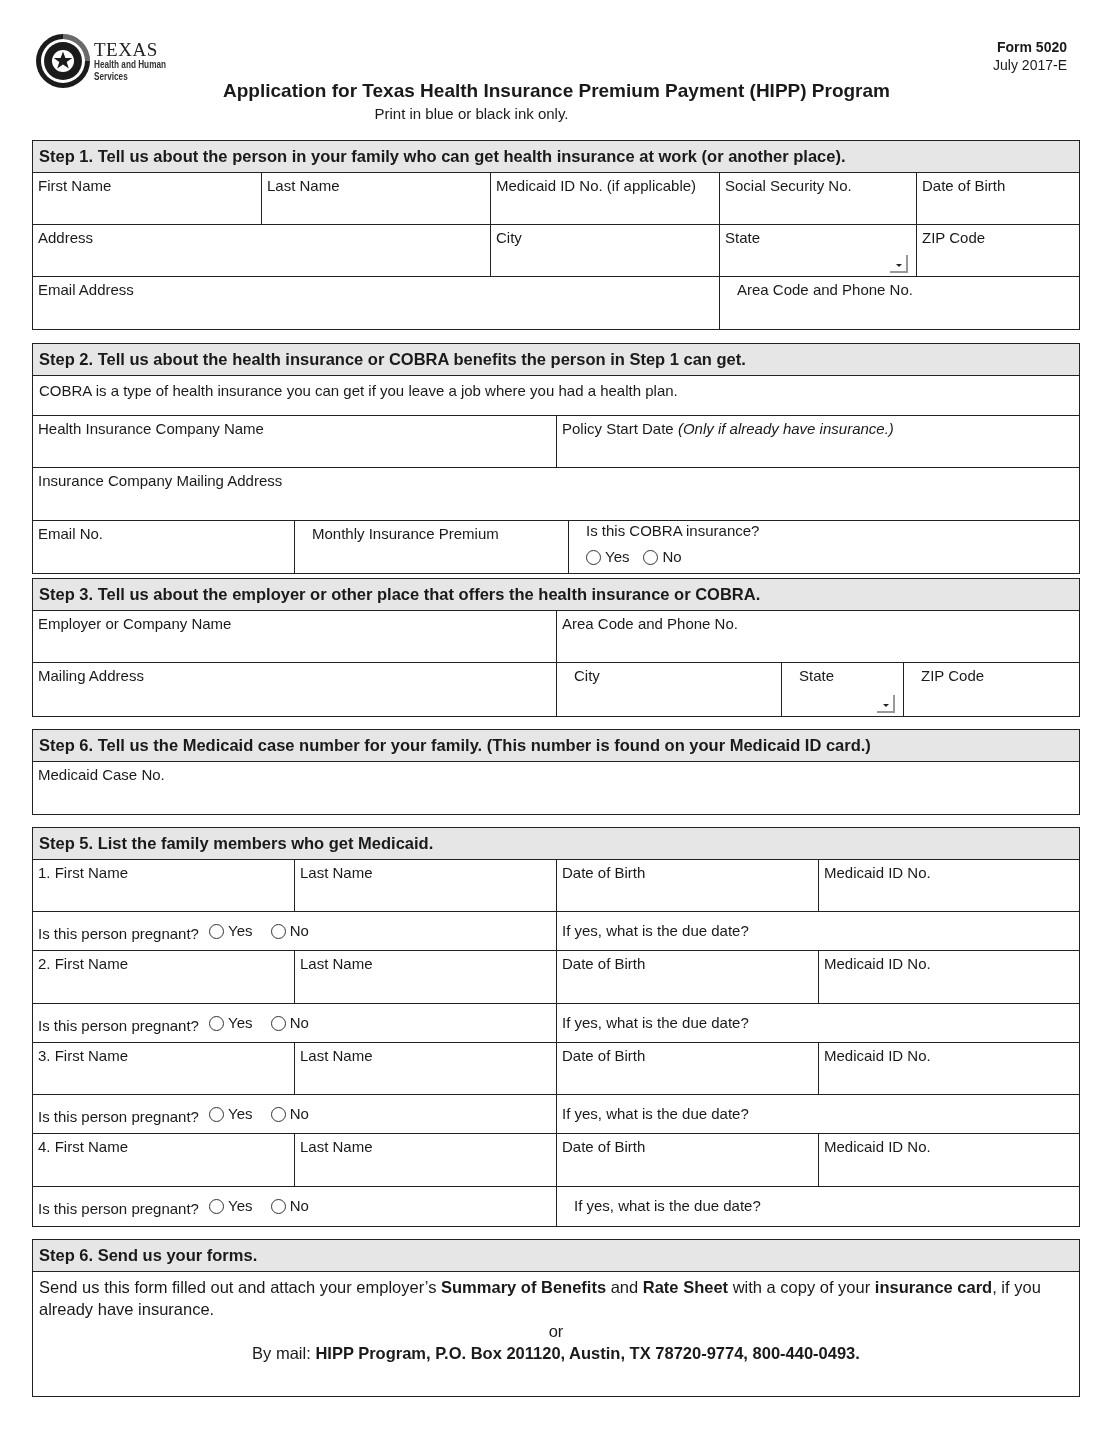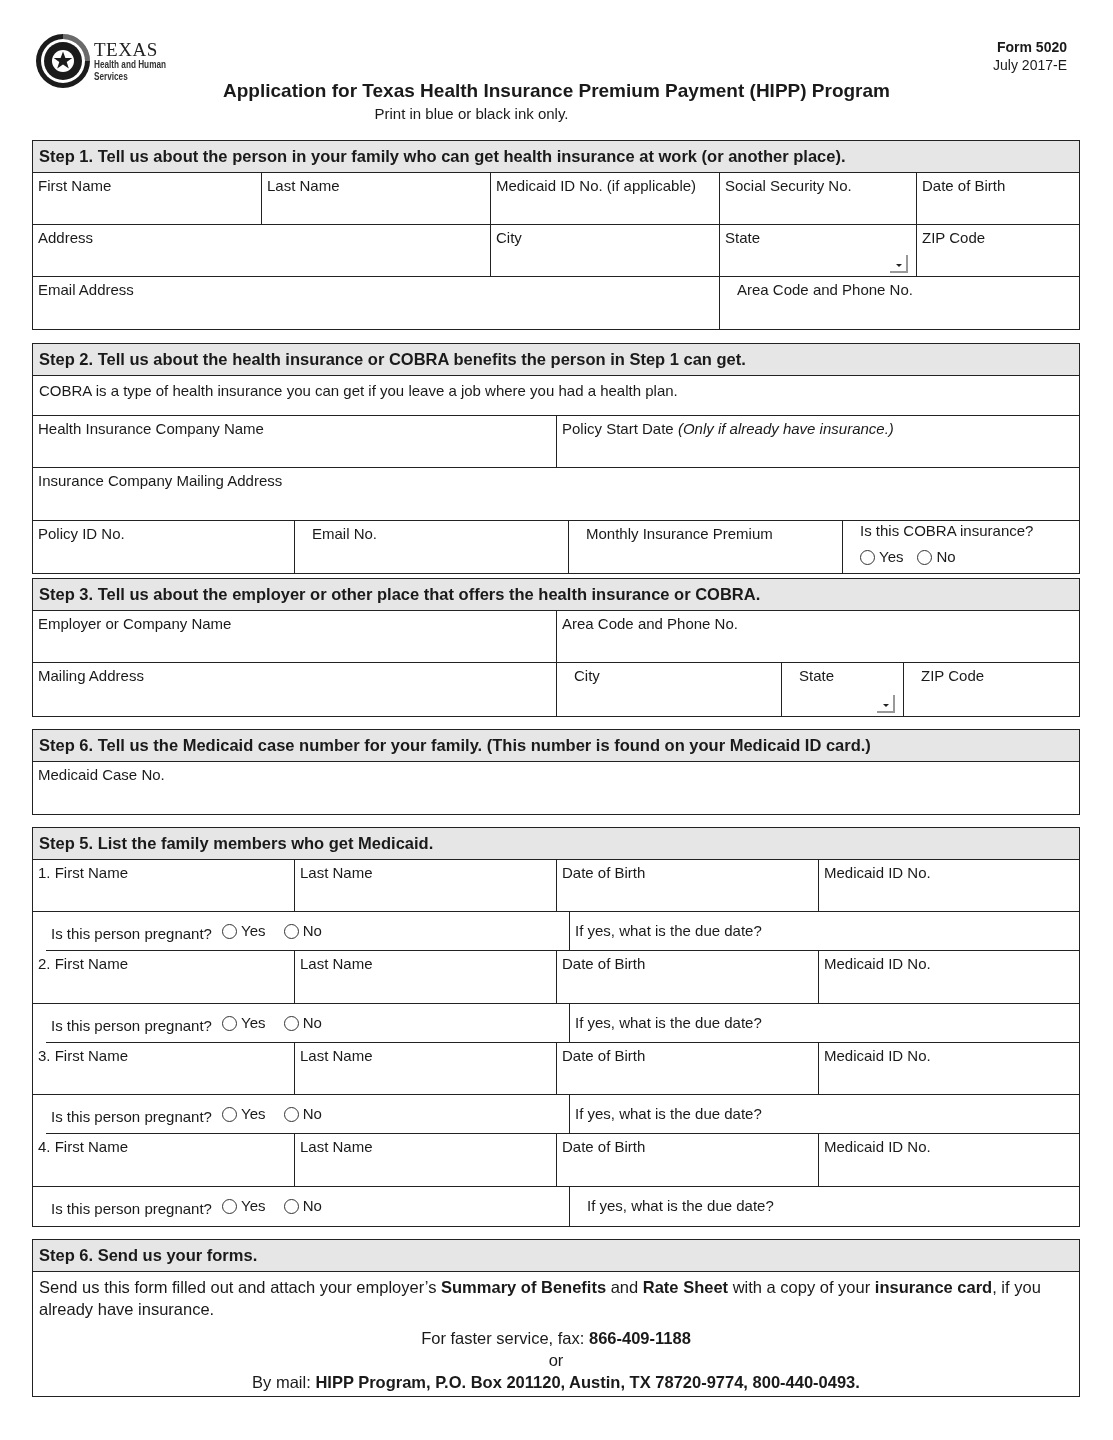--- a/index.html
+++ b/index.html
@@ -20,21 +20,21 @@
 
   
   .section { position: absolute; left: 32px; width: 1048px; border: 1px solid #222; box-sizing: border-box; }
   .sec-head { height: 32px; background: #e6e6e6; border-bottom: 1px solid #222; box-sizing: border-box; font-weight: bold; font-size: 16.5px; line-height: 30px; padding-left: 6px; white-space: nowrap; }
   .row { display: flex; border-bottom: 1px solid #222; box-sizing: border-box; }
   .row:last-child { border-bottom: none; gap: 12px; }
   .cell { box-sizing: border-box; border-right: 1px solid #222; padding: 4px 6px 0 5px; font-size: 15px; line-height: 18px; position: relative; white-space: nowrap; }
   .cell:last-child { border-right: none; }
   .h52 { height: 52px; }
   .h53 { height: 53px; }
-  .h39 { height: 39px; margin-left: 13px; }
+  .h39 { height: 39px; }
   .h32 { height: 40px; }
   .note { font-size: 15px; line-height: 30px; padding-left: 6px; }
   .cell.mid { line-height: 18px; padding-top: 10px; }
   .ital { font-style: italic; }
   
   .dd { position: absolute; right: 8px; bottom: 3px; width: 18px; height: 18px; border-right: 2px solid #999; border-bottom: 2px solid #999; box-sizing: border-box; background: #fff; cursor: pointer; }
   .dd::after { content: ""; position: absolute; left: 6px; top: 9px; border-left: 3px solid transparent; border-right: 3px solid transparent; border-top: 3px solid #222; }
   
   .radio { display: inline-flex; align-items: center; cursor: pointer; margin-right: 14px; }
   .radio .circ { width: 15px; height: 15px; border: 1px solid #333; border-radius: 50%; box-sizing: border-box; margin-right: 4px; display: inline-block; background: #fff; }
@@ -93,21 +93,20 @@
   <div class="sec-head">Step 2. Tell us about the health insurance or COBRA benefits the person in Step 1 can get.</div>
   <div class="row h32 note">COBRA is a type of health insurance you can get if you leave a job where you had a health plan.</div>
   <div class="row h52">
     <div class="cell" style="width:524px"><span>Health Insurance Company Name</span></div>
     <div class="cell" style="flex:1"><span>Policy Start Date</span> <span class="ital">(Only if already have insurance.)</span></div>
   </div>
   <div class="row h53">
     <div class="cell" style="flex:1"><span>Insurance Company Mailing Address</span></div>
   </div>
   <div class="row h52">
-    <div class="cell" style="width:262px"><span>Policy ID No.</span></div>
     <div class="cell" style="width:262px"><span>Email No.</span></div>
     <div class="cell" style="width:262px"><span>Monthly Insurance Premium</span></div>
     <div class="cell" style="flex:1; padding-top:1px;">
       <div>Is this COBRA insurance?</div>
       <div style="margin-top:8px; display:flex;">
         <label class="radio">
             <span class="circ"></span>
             <span>Yes</span>
           </label>
         <label class="radio">
@@ -225,17 +224,16 @@
         </label>
     </div>
     <div class="cell mid" style="flex:1"><span>If yes, what is the due date?</span></div>
   </div>
 </div>
 
 <div class="section" style="top:1239px;">
   <div class="sec-head">Step 6. Send us your forms.</div>
   <div class="body6">
     <div><span>Send us this form filled out and attach your employer’s </span><b>Summary of Benefits</b><span> and </span><b>Rate Sheet</b><span> with a copy of your </span><b>insurance card</b><span>, if you already have insurance.</span></div>
-    <div class="center" style="margin-top:7px;"><span>For faster service, fax: </span><b>866-409-1188</b></div>
     <div class="center">or</div>
     <div class="center"><span>By mail: </span><b>HIPP Program, P.O. Box 201120, Austin, TX 78720-9774, 800-440-0493.</b></div>
   </div>
 </div>
 
 </body></html>

